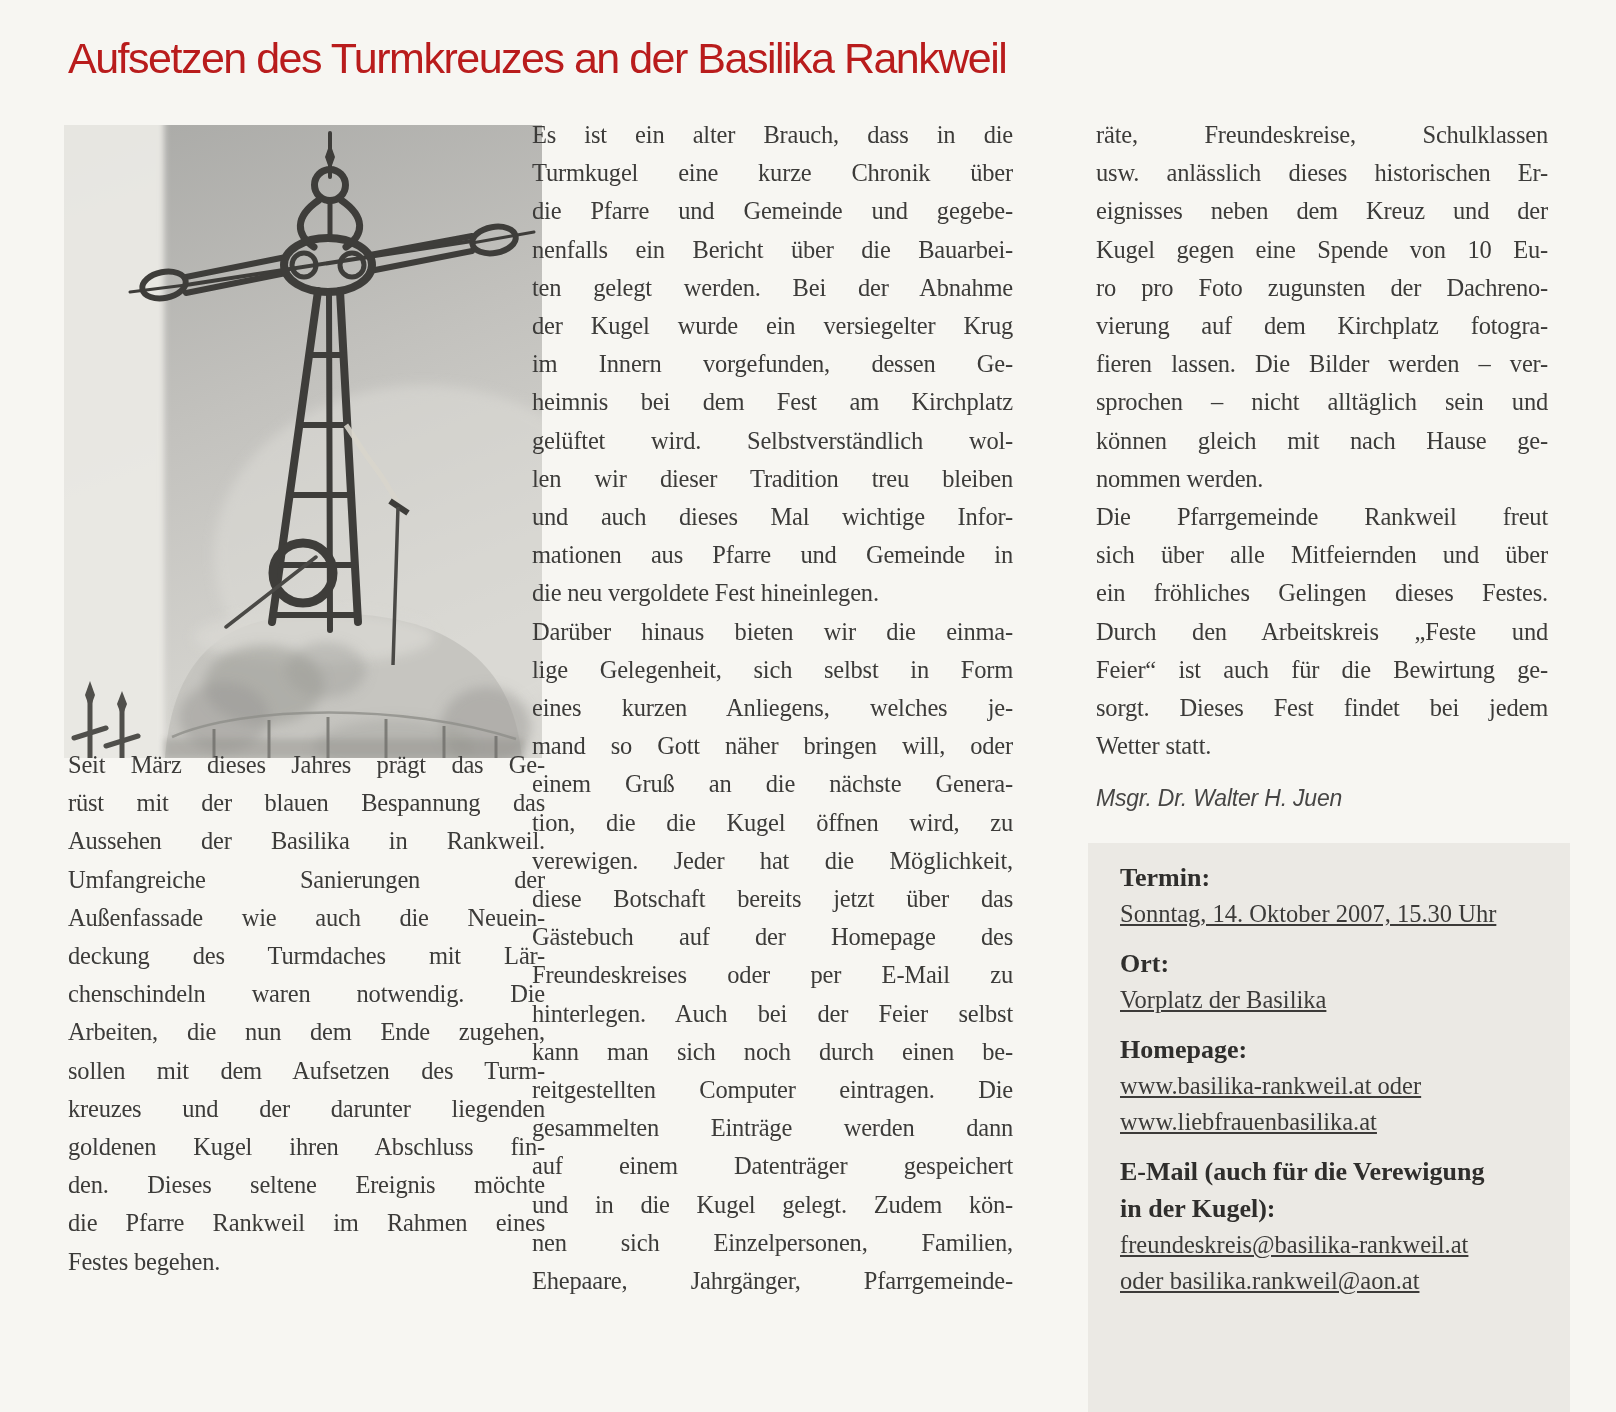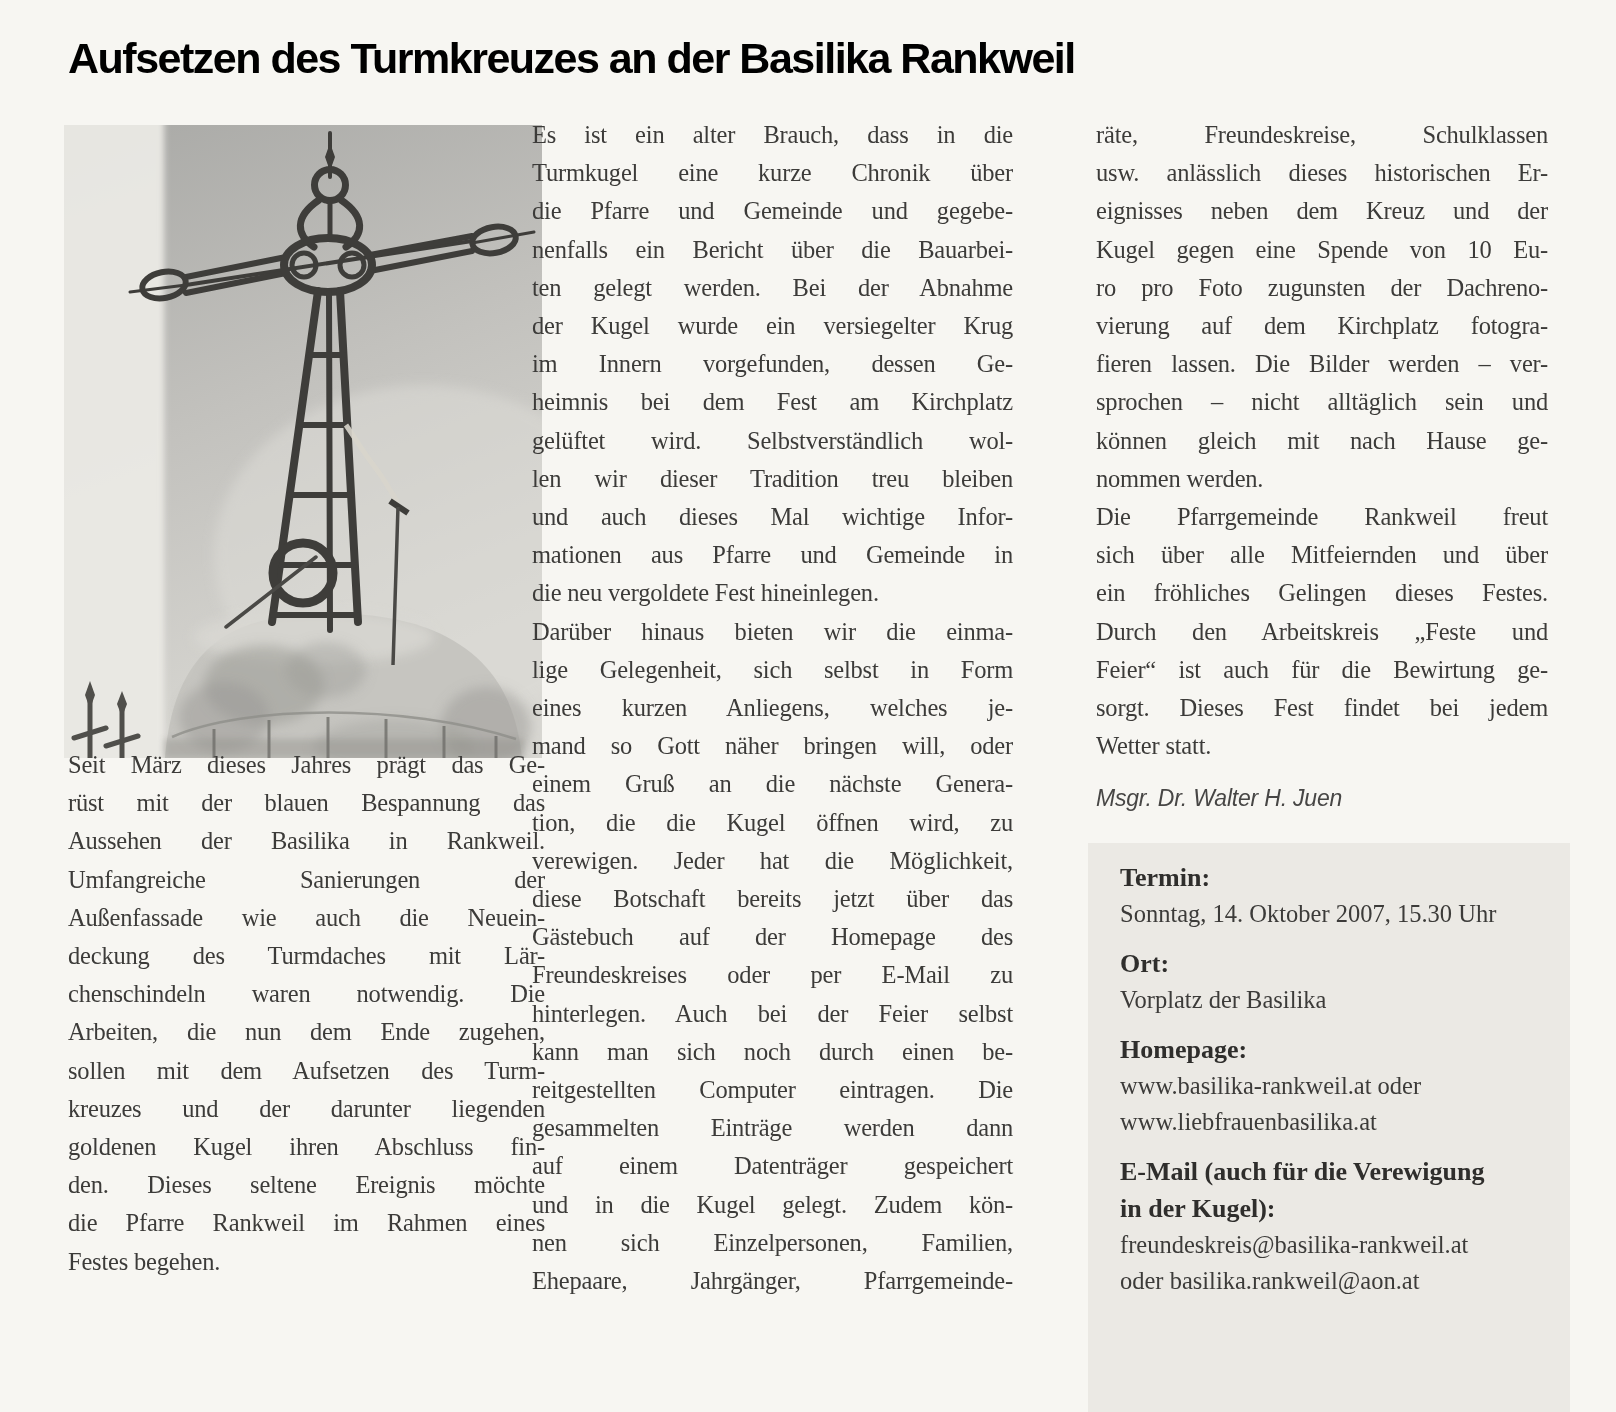--- a/index.html
+++ b/index.html
@@ -5,22 +5,22 @@
   html,body { margin:0; padding:0; }
   body { background:#e0e0dd; }
   .page {
     position:relative; width:1616px; height:1412px;
     background:#f7f6f2; overflow:hidden;
     font-family:"Liberation Serif", serif; color:#3c3b39;
   }
   .headline {
     position:absolute; left:68px; top:34px; margin:0;
     font-family:"Liberation Sans", sans-serif;
-    font-weight:bold; font-size:43px; letter-spacing:-1.5px;
-    color:#000000; white-space:nowrap;
+    font-weight:normal; font-size:43px; letter-spacing:-1.5px;
+    color:#b91c1c; white-space:nowrap;
   }
   .photo { position:absolute; left:64px; top:125px; width:478px; height:633px; display:block; }
   .col { position:absolute; font-size:24.5px; line-height:38.2px; letter-spacing:-0.2px; }
   .col1 { left:68px;  top:746px; width:477px; }
   .col2 { left:532px; top:116px; width:481px; }
   .col3 { left:1096px; top:116px; width:452px; }
   .para + .para { }
   .para .tline { text-align:justify; text-align-last:justify; }
   .para .tline.last { text-align-last:left; }
   .attribution {
@@ -28,21 +28,21 @@
     font-family:"Liberation Sans", sans-serif; font-style:italic;
     font-size:23px; color:#474645;
   }
   .infobox {
     position:absolute; left:1088px; top:843px; width:482px; height:576px;
     background:#ebe9e4; box-sizing:border-box;
     padding:16px 16px 0 32px; overflow:hidden;
   }
   .ib-group { margin-bottom:13px; }
   .ib-label .tline { font-weight:bold; font-size:26px; line-height:37px; color:#2f2e2c; white-space:nowrap; }
-  .ib-value .tline { font-size:24.5px; line-height:36px; white-space:nowrap; }
+  .ib-value .tline { font-size:24.5px; line-height:36px; white-space:nowrap;text-decoration:underline; }
 </style>
 </head>
 <body>
 
 <div class="page">
 
   <h1 class="headline">Aufsetzen des Turmkreuzes an der Basilika Rankweil</h1>
 
   <svg class="photo" viewBox="0 0 478 633" xmlns="http://www.w3.org/2000/svg">
     <defs>

